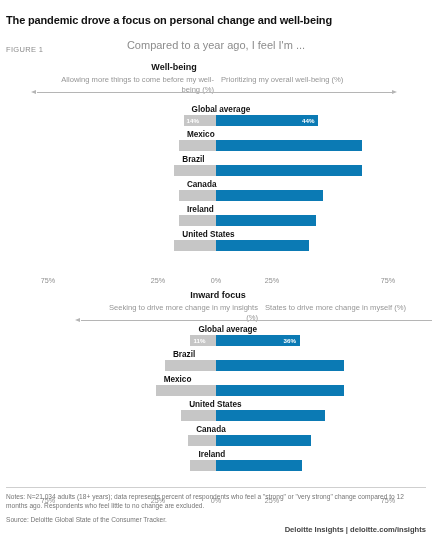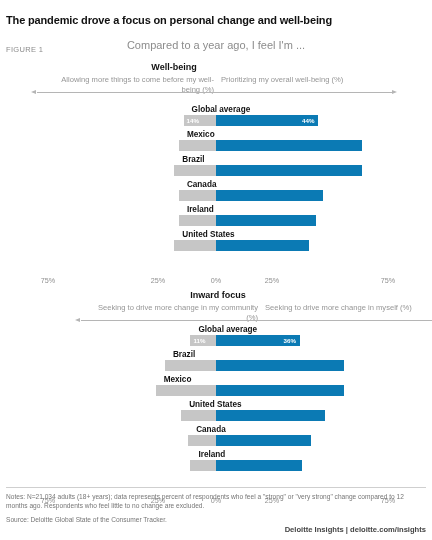--- a/index.html
+++ b/index.html
@@ -143,22 +143,22 @@
     <div class="ticks" style="position: absolute; top: 257px;">
       <div class="tick" style="left: 48px;">75%</div>
       <div class="tick" style="left: 158px;">25%</div>
       <div class="tick" style="left: 216px;">0%</div>
       <div class="tick" style="left: 272px;">25%</div>
       <div class="tick" style="left: 388px;">75%</div>
     </div>
     <div class="panel" style="top: 290px; margin-left: 44px;">
       <div class="panel-title">Inward focus</div>
       <div class="cap-row">
-        <div class="cap left">Seeking to drive more change in my community (%)</div>
-        <div class="cap right">Seeking to drive more change in myself (%)</div>
+        <div class="cap left">Seeking to drive more change in my insights (%)</div>
+        <div class="cap right">States to drive more change in myself (%)</div>
       </div>
       <div class="axis-line" style="top: 30px;"></div>
       <div class="arrow l" style="top: 28px;"></div>
       <div class="arrow r" style="top: 28px;"></div>
     </div>
     <div class="rows" style="top: 324px;">
       <div class="row">
         <div class="row-label" style="left: 198.48px;">Global average</div>
         <div class="bars">
           <div class="seg gray" style="left: 190.48px; width: 25.52px;"></div>

